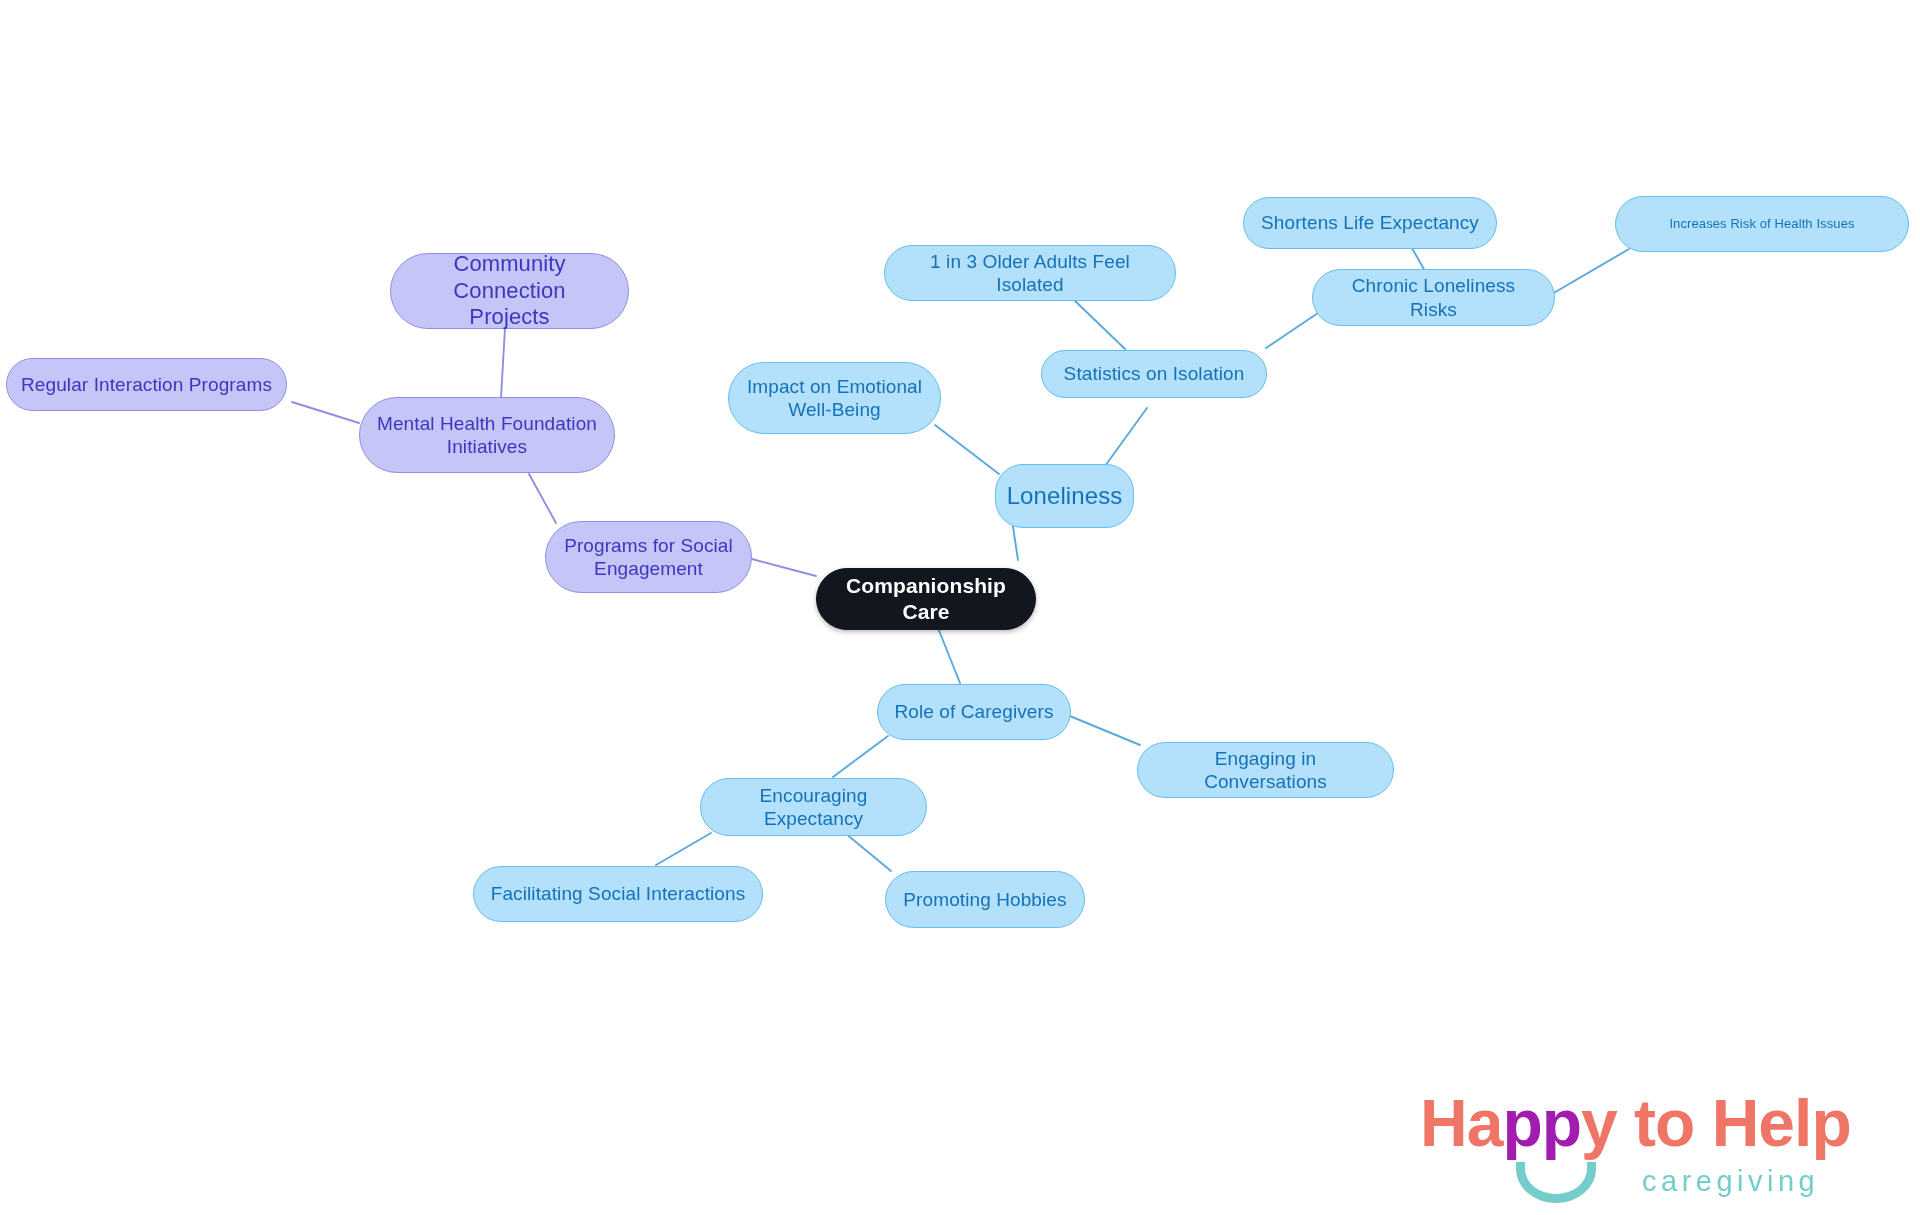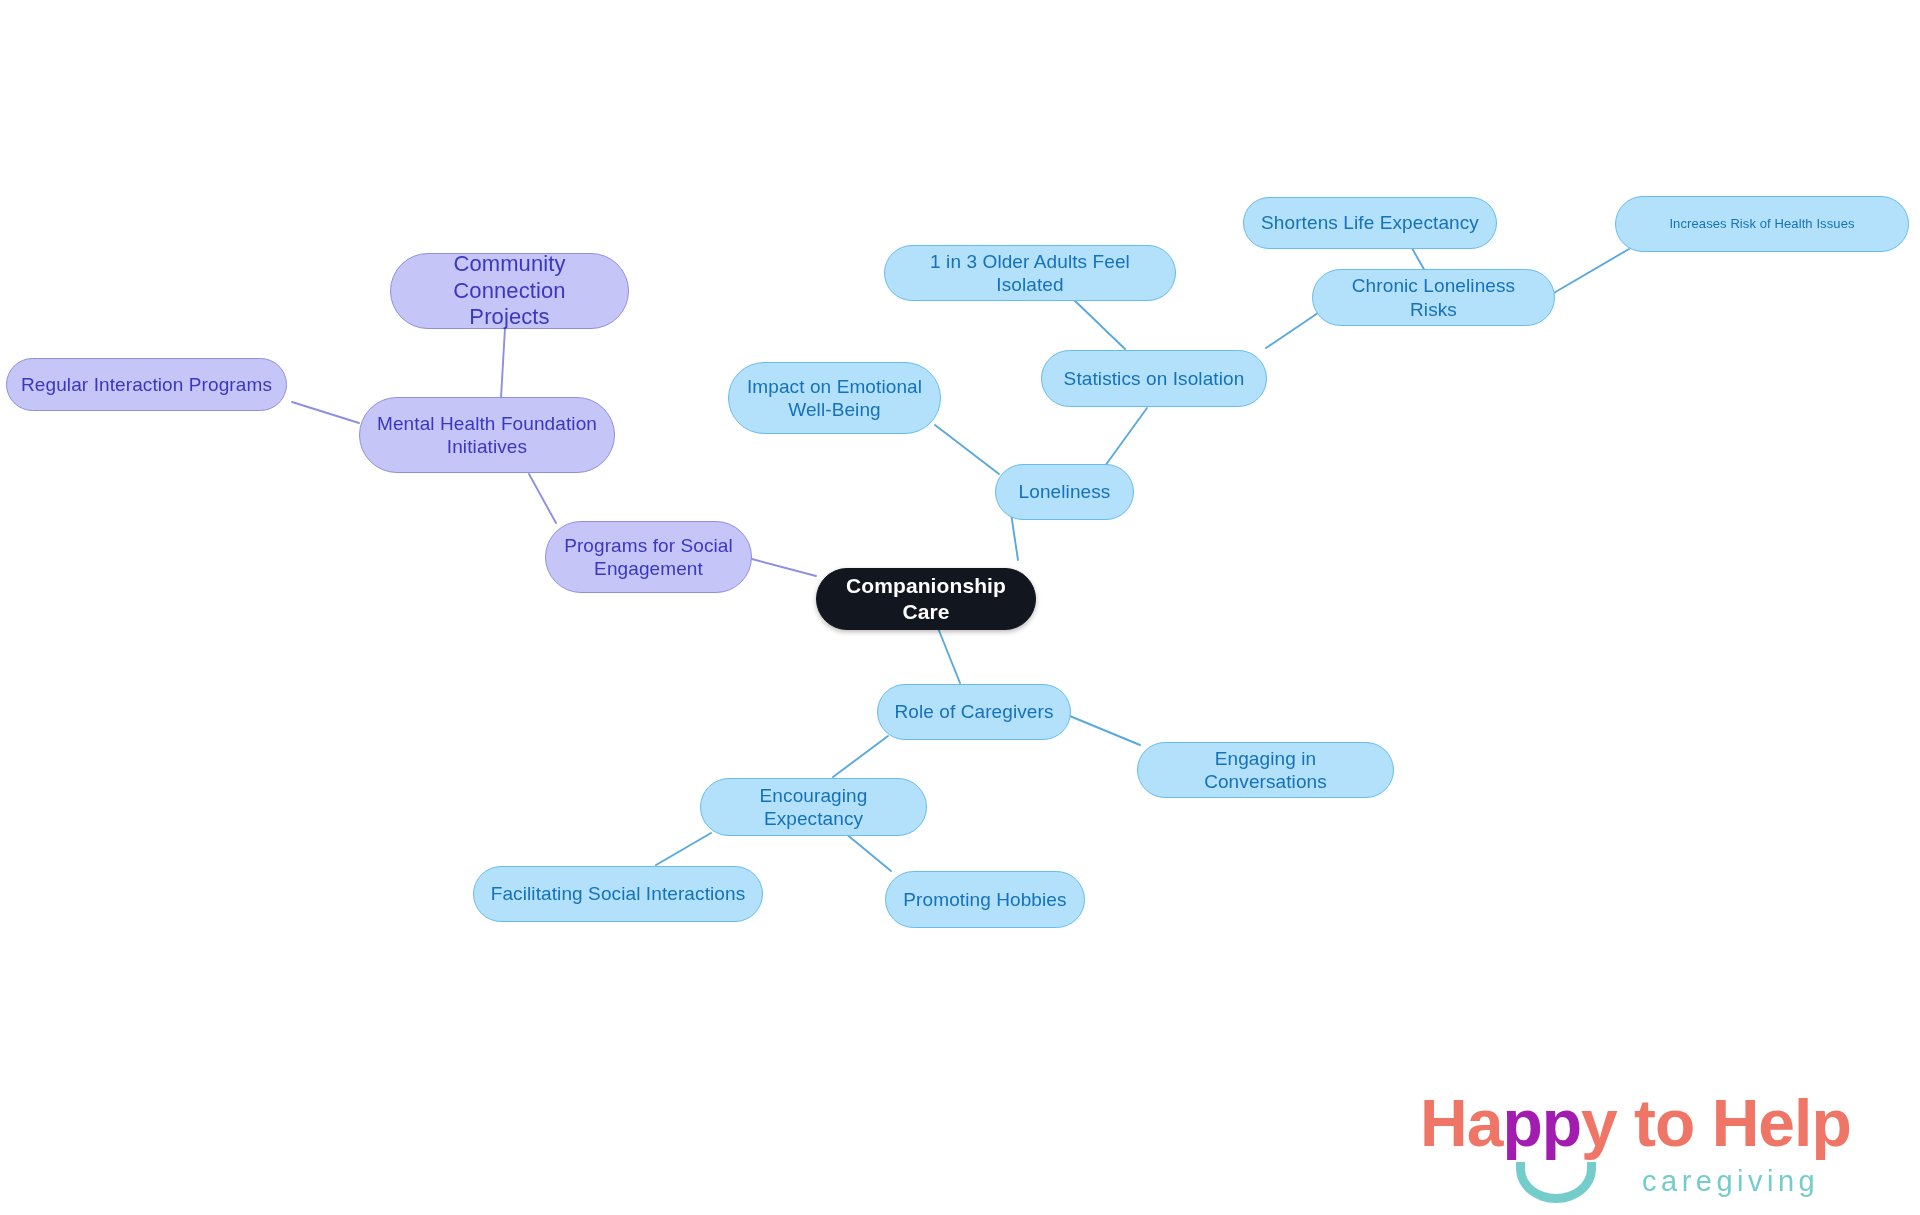--- a/index.html
+++ b/index.html
@@ -119,24 +119,24 @@
       <line x1="711" y1="833" x2="656" y2="865" stroke="#5aa9dd" stroke-width="1.9" stroke-linecap="round"></line>
       <line x1="845" y1="833" x2="891" y2="871" stroke="#5aa9dd" stroke-width="1.9" stroke-linecap="round"></line>
       <line x1="816" y1="576" x2="752" y2="559" stroke="#8e8fe0" stroke-width="1.9" stroke-linecap="round"></line>
       <line x1="556" y1="523" x2="529" y2="474" stroke="#8e8fe0" stroke-width="1.9" stroke-linecap="round"></line>
       <line x1="501" y1="398" x2="505" y2="328" stroke="#8e8fe0" stroke-width="1.9" stroke-linecap="round"></line>
       <line x1="359" y1="423" x2="292" y2="402" stroke="#8e8fe0" stroke-width="1.9" stroke-linecap="round"></line>
     </svg>
 
   <div class="node root" style="left: 816px; top: 568px; width: 220px; height: 62px; font-size: 21px; border-radius: 31px; font-weight: bold;">Companionship Care</div>
 
-  <div class="node blue" style="left: 995px; top: 464px; width: 139px; height: 56px; font-size: 19px; border-radius: 28px;">Loneliness</div>
+  <div class="node blue" style="left: 995px; top: 464px; width: 139px; height: 64px; font-size: 24px; border-radius: 28px;">Loneliness</div>
   <div class="node blue" style="left: 728px; top: 362px; width: 213px; height: 72px; font-size: 19px; border-radius: 36px;">Impact on Emotional
 Well-Being</div>
-  <div class="node blue" style="left: 1041px; top: 350px; width: 226px; height: 57px; font-size: 19px; border-radius: 28.5px;">Statistics on Isolation</div>
+  <div class="node blue" style="left: 1041px; top: 350px; width: 226px; height: 48px; font-size: 19px; border-radius: 28.5px;">Statistics on Isolation</div>
   <div class="node blue" style="left: 884px; top: 245px; width: 292px; height: 56px; font-size: 19px; border-radius: 28px;">1 in 3 Older Adults Feel Isolated</div>
   <div class="node blue" style="left: 1312px; top: 269px; width: 243px; height: 57px; font-size: 19px; border-radius: 28.5px;">Chronic Loneliness Risks</div>
   <div class="node blue" style="left: 1243px; top: 149px; width: 254px; height: 52px; font-size: 19px; border-radius: 29px; margin-top: 48px;">Shortens Life Expectancy</div>
   <div class="node blue" style="left: 1615px; top: 196px; width: 294px; height: 56px; font-size: 13px; border-radius: 28px;">Increases Risk of Health Issues</div>
 
   <div class="node blue" style="left: 877px; top: 684px; width: 194px; height: 56px; font-size: 19px; border-radius: 28px;">Role of Caregivers</div>
   <div class="node blue" style="left: 1137px; top: 742px; width: 257px; height: 56px; font-size: 19px; border-radius: 28px;">Engaging in Conversations</div>
   <div class="node blue" style="left: 700px; top: 778px; width: 227px; height: 58px; font-size: 19px; border-radius: 29px;">Encouraging Expectancy</div>
   <div class="node blue" style="left: 473px; top: 866px; width: 290px; height: 56px; font-size: 19px; border-radius: 28px;">Facilitating Social Interactions</div>
   <div class="node blue" style="left: 885px; top: 871px; width: 200px; height: 57px; font-size: 19px; border-radius: 28.5px;">Promoting Hobbies</div>

